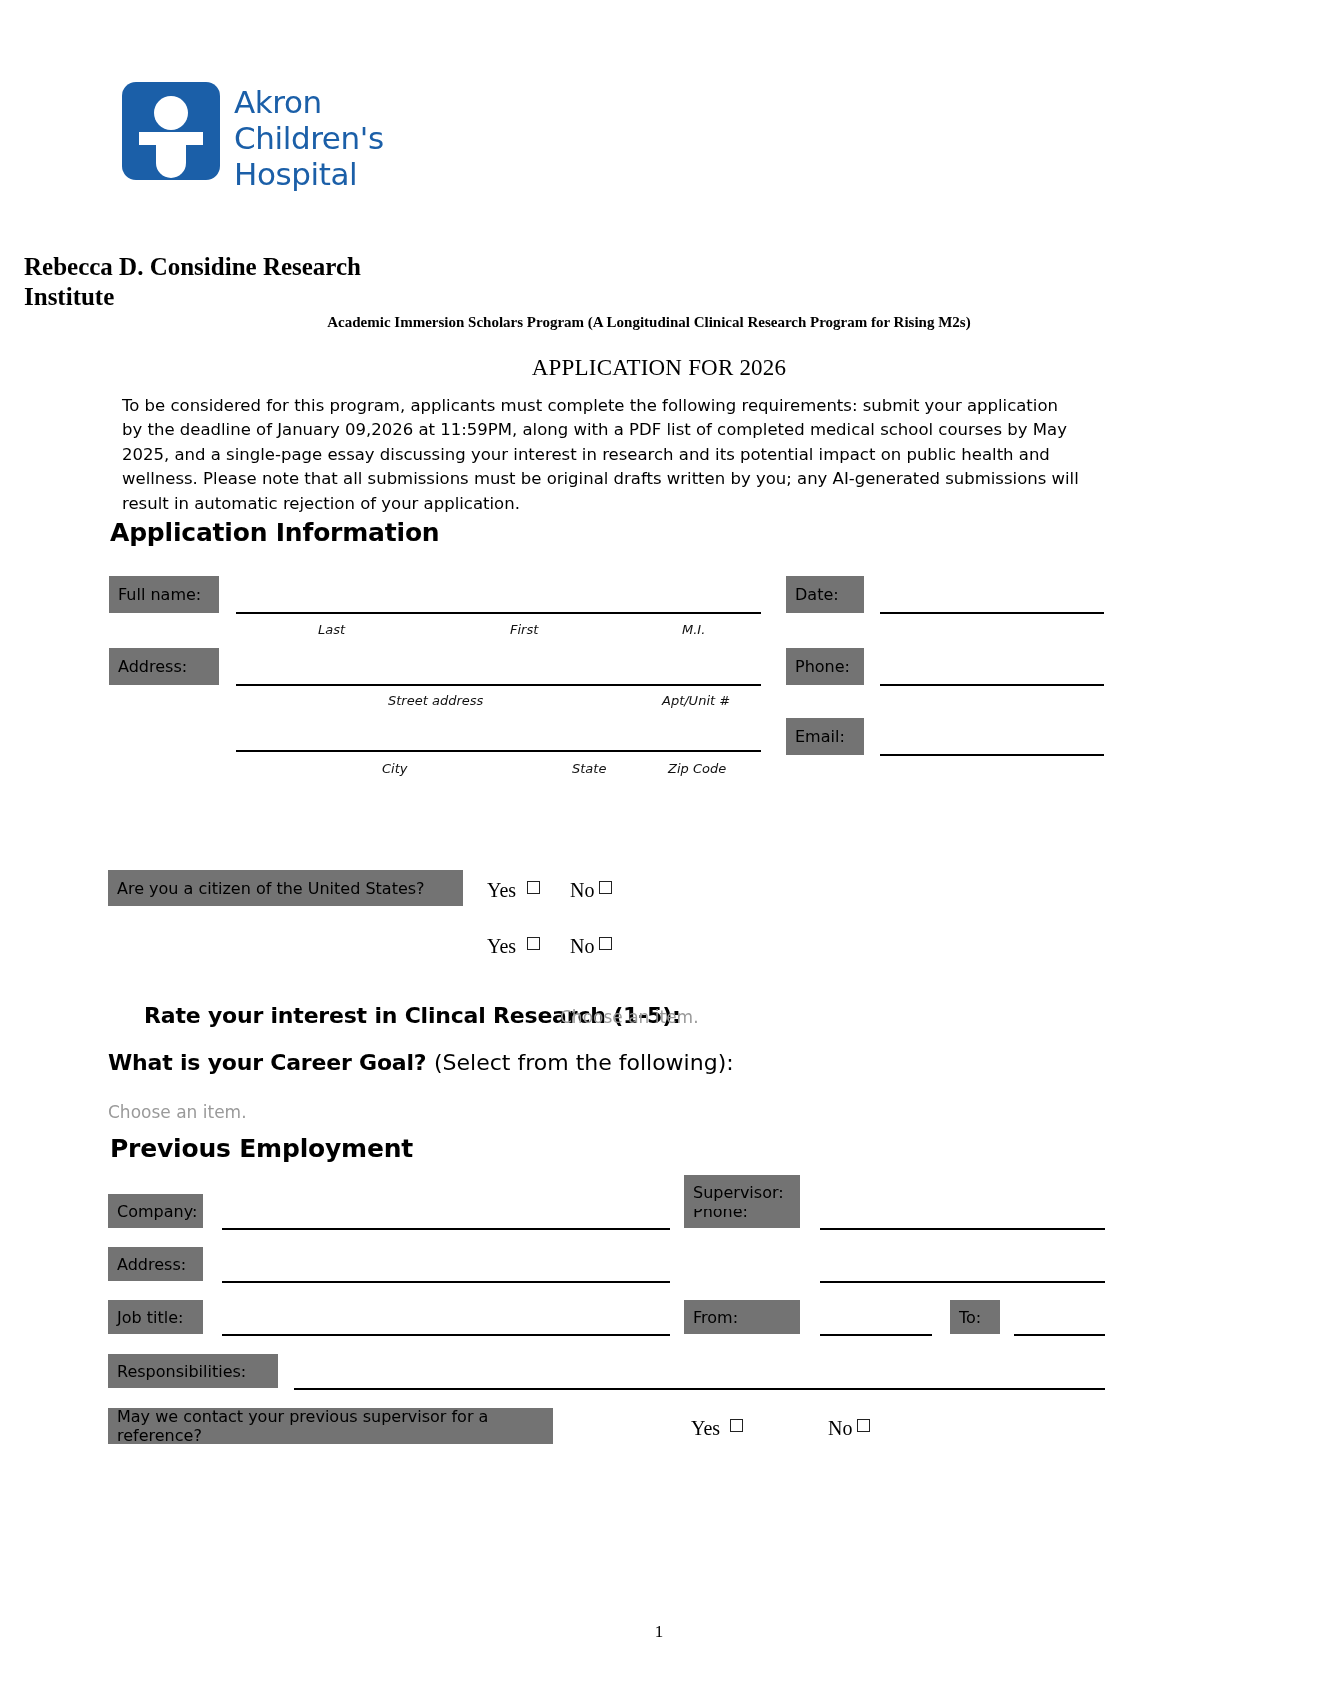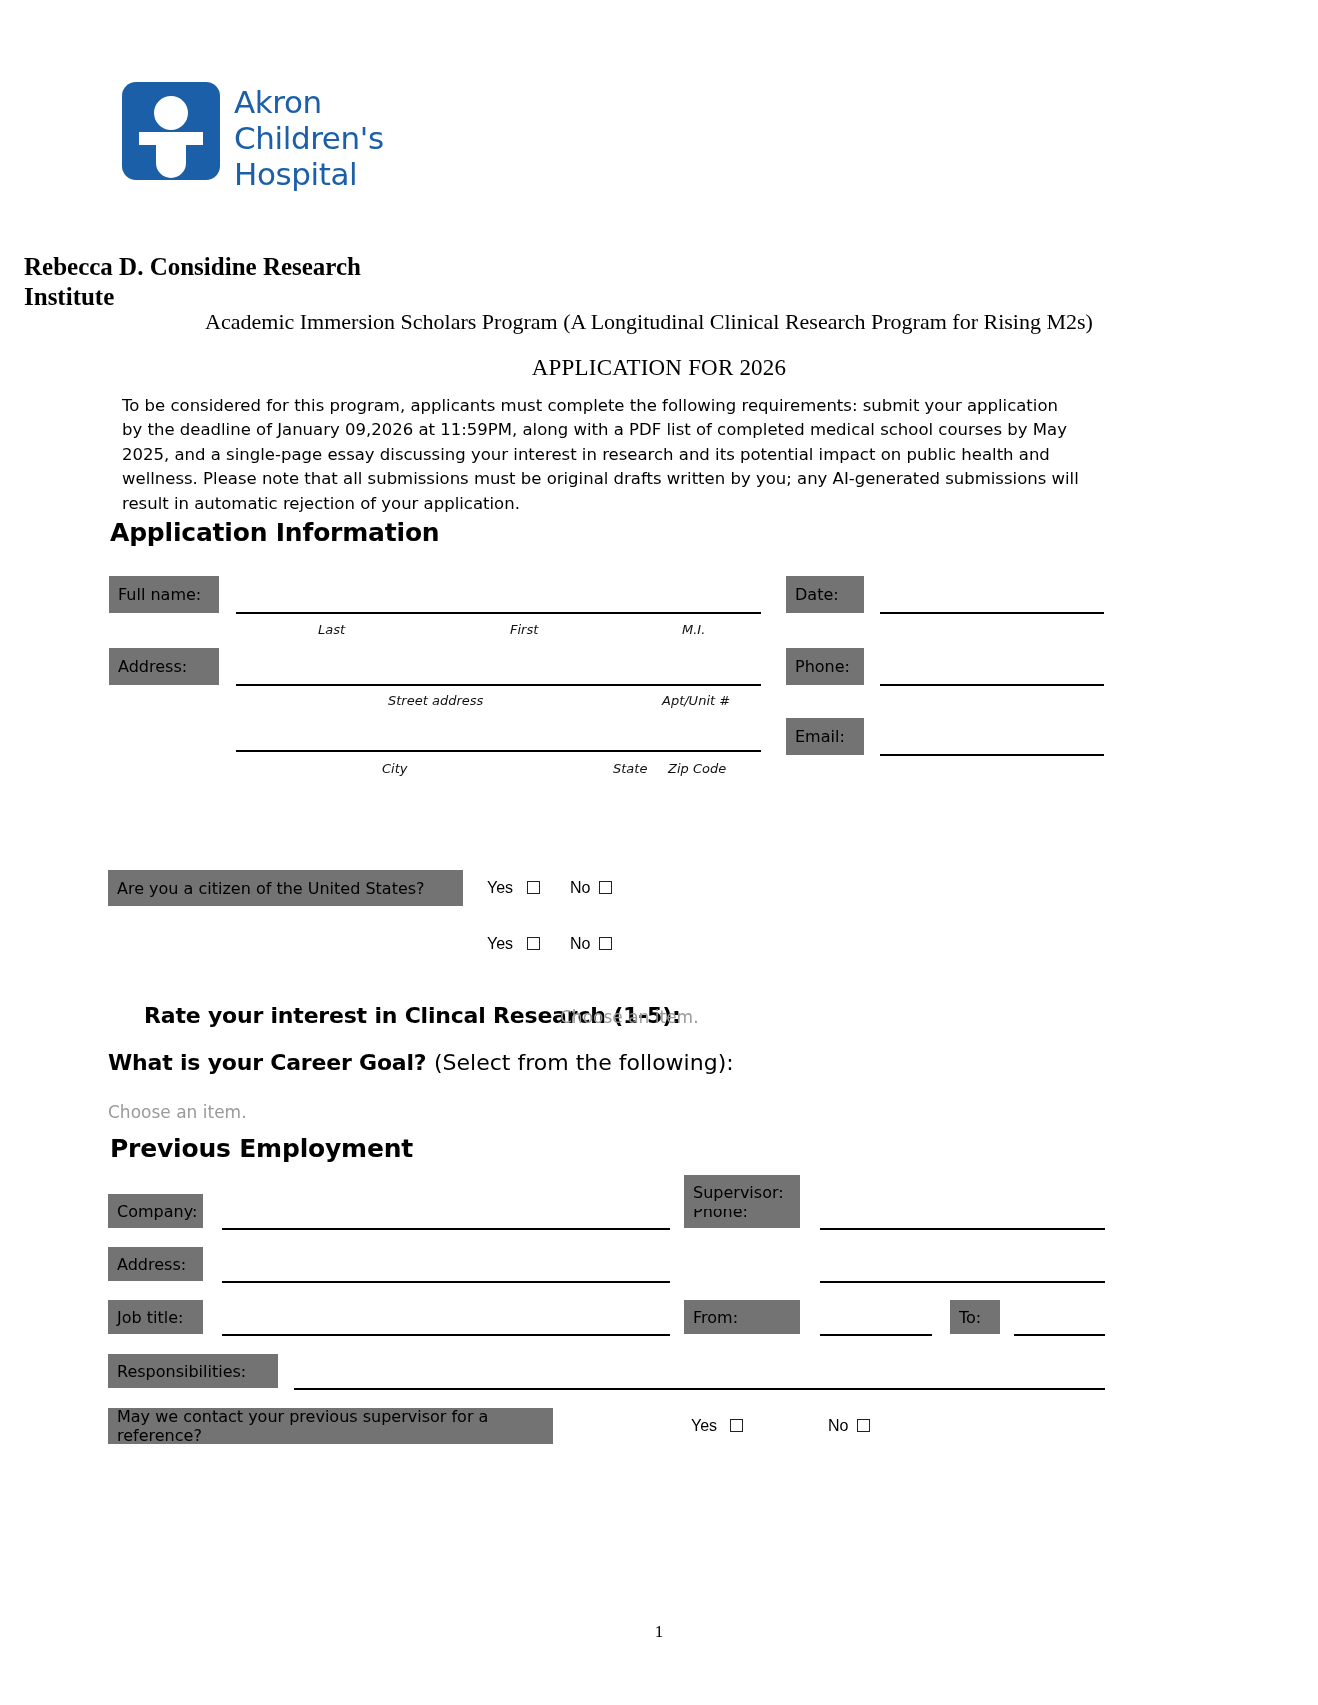--- a/index.html
+++ b/index.html
@@ -90,22 +90,23 @@
     padding-left: 8px;
   }
   .title-line1 { top: 252px; }
   .subtitle {
     position: absolute;
     left: 0;
     width: 1298px;
     top: 308px;
     text-align: center;
     font-family: "Liberation Serif", serif;
-    font-size: 22px;
+    font-size: 15px;
     line-height: 28px;
+    font-weight: bold;
   }
   .app-for {
     position: absolute;
     left: 0;
     width: 1318px;
     top: 355px;
     text-align: center;
     font-family: "Liberation Serif", serif;
     font-weight: normal;
     font-size: 23px;
@@ -160,22 +161,22 @@
     font-family: "DejaVu Sans", sans-serif;
     font-style: italic;
     font-size: 13px;
     color: #111;
     white-space: nowrap;
   }
 
   
   .yn-label {
     position: absolute;
-    font-family: Liberation Sans, sans-serif;
-    font-size: 16px;
+    font-family: Liberation Serif, serif;
+    font-size: 20px;
   }
   .cbox {
     position: absolute;
     width: 13px;
     height: 13px;
     border: 1.4px solid #222;
     background: #fff;
     box-sizing: border-box;
   }
 
@@ -256,21 +257,21 @@
   <div class="chip" style="left:109px; top:648px; width:110px; height:37px;">Address:</div>
   <div class="rule" style="left:236px; top:684px; width:525px;"></div>
   <div class="caption" style="left:388px; top:693px;">Street address</div>
   <div class="caption" style="left:662px; top:693px;">Apt/Unit #</div>
 
   <div class="chip" style="left:786px; top:648px; width:78px; height:37px;">Phone:</div>
   <div class="rule" style="left:880px; top:684px; width:224px;"></div>
 
   <div class="rule" style="left:236px; top:750px; width:525px;"></div>
   <div class="caption" style="left:382px; top:761px;">City</div>
-  <div class="caption" style="left:572px; top:761px;margin-left:41px;">State</div>
+  <div class="caption" style="left:572px; top:761px;">State</div>
   <div class="caption" style="left:668px; top:761px;">Zip Code</div>
 
   <div class="chip" style="left:786px; top:718px; width:78px; height:37px;">Email:</div>
   <div class="rule" style="left:880px; top:754px; width:224px;"></div>
 
   <div class="chip" style="left:108px; top:870px; width:355px; height:36px;">Are you a citizen of the United States?</div>
   <div class="yn-label" style="left:487px; top:879px;">Yes</div>
   <div class="cbox" style="left:527px; top:881px;"></div>
   <div class="yn-label" style="left:570px; top:879px;">No</div>
   <div class="cbox" style="left:599px; top:881px;"></div>

